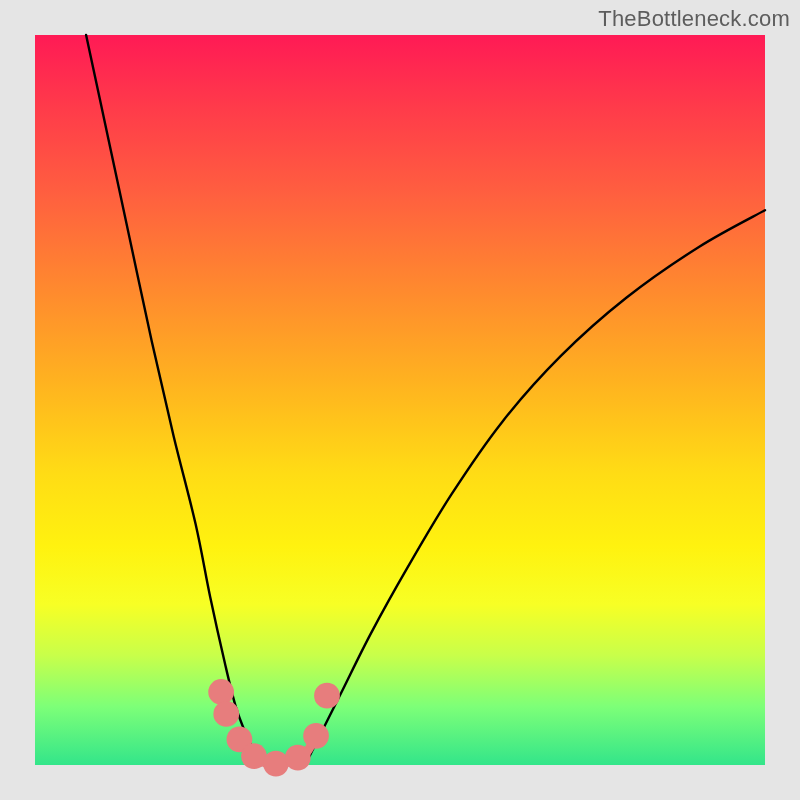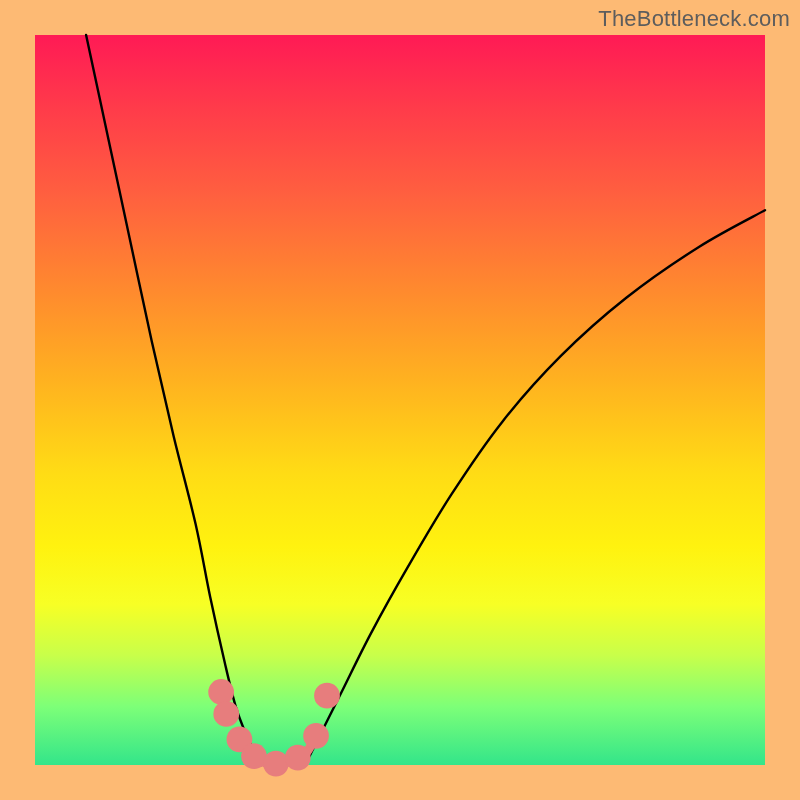--- a/index.html
+++ b/index.html
@@ -10,21 +10,21 @@
     background: #000;
     overflow: hidden;
     font-family: Arial, Helvetica, sans-serif;
   }
   .frame {
     position: absolute;
     left: 0;
     top: 0;
     width: 800px;
     height: 800px;
-    background: #fdba74;
+    background: #e5e5e5;
   }
   .plot-area {
     position: absolute;
     left: 35px;
     top: 35px;
     width: 730px;
     height: 730px;
     background: linear-gradient(
       to bottom,
       #ff1a55 0%,

